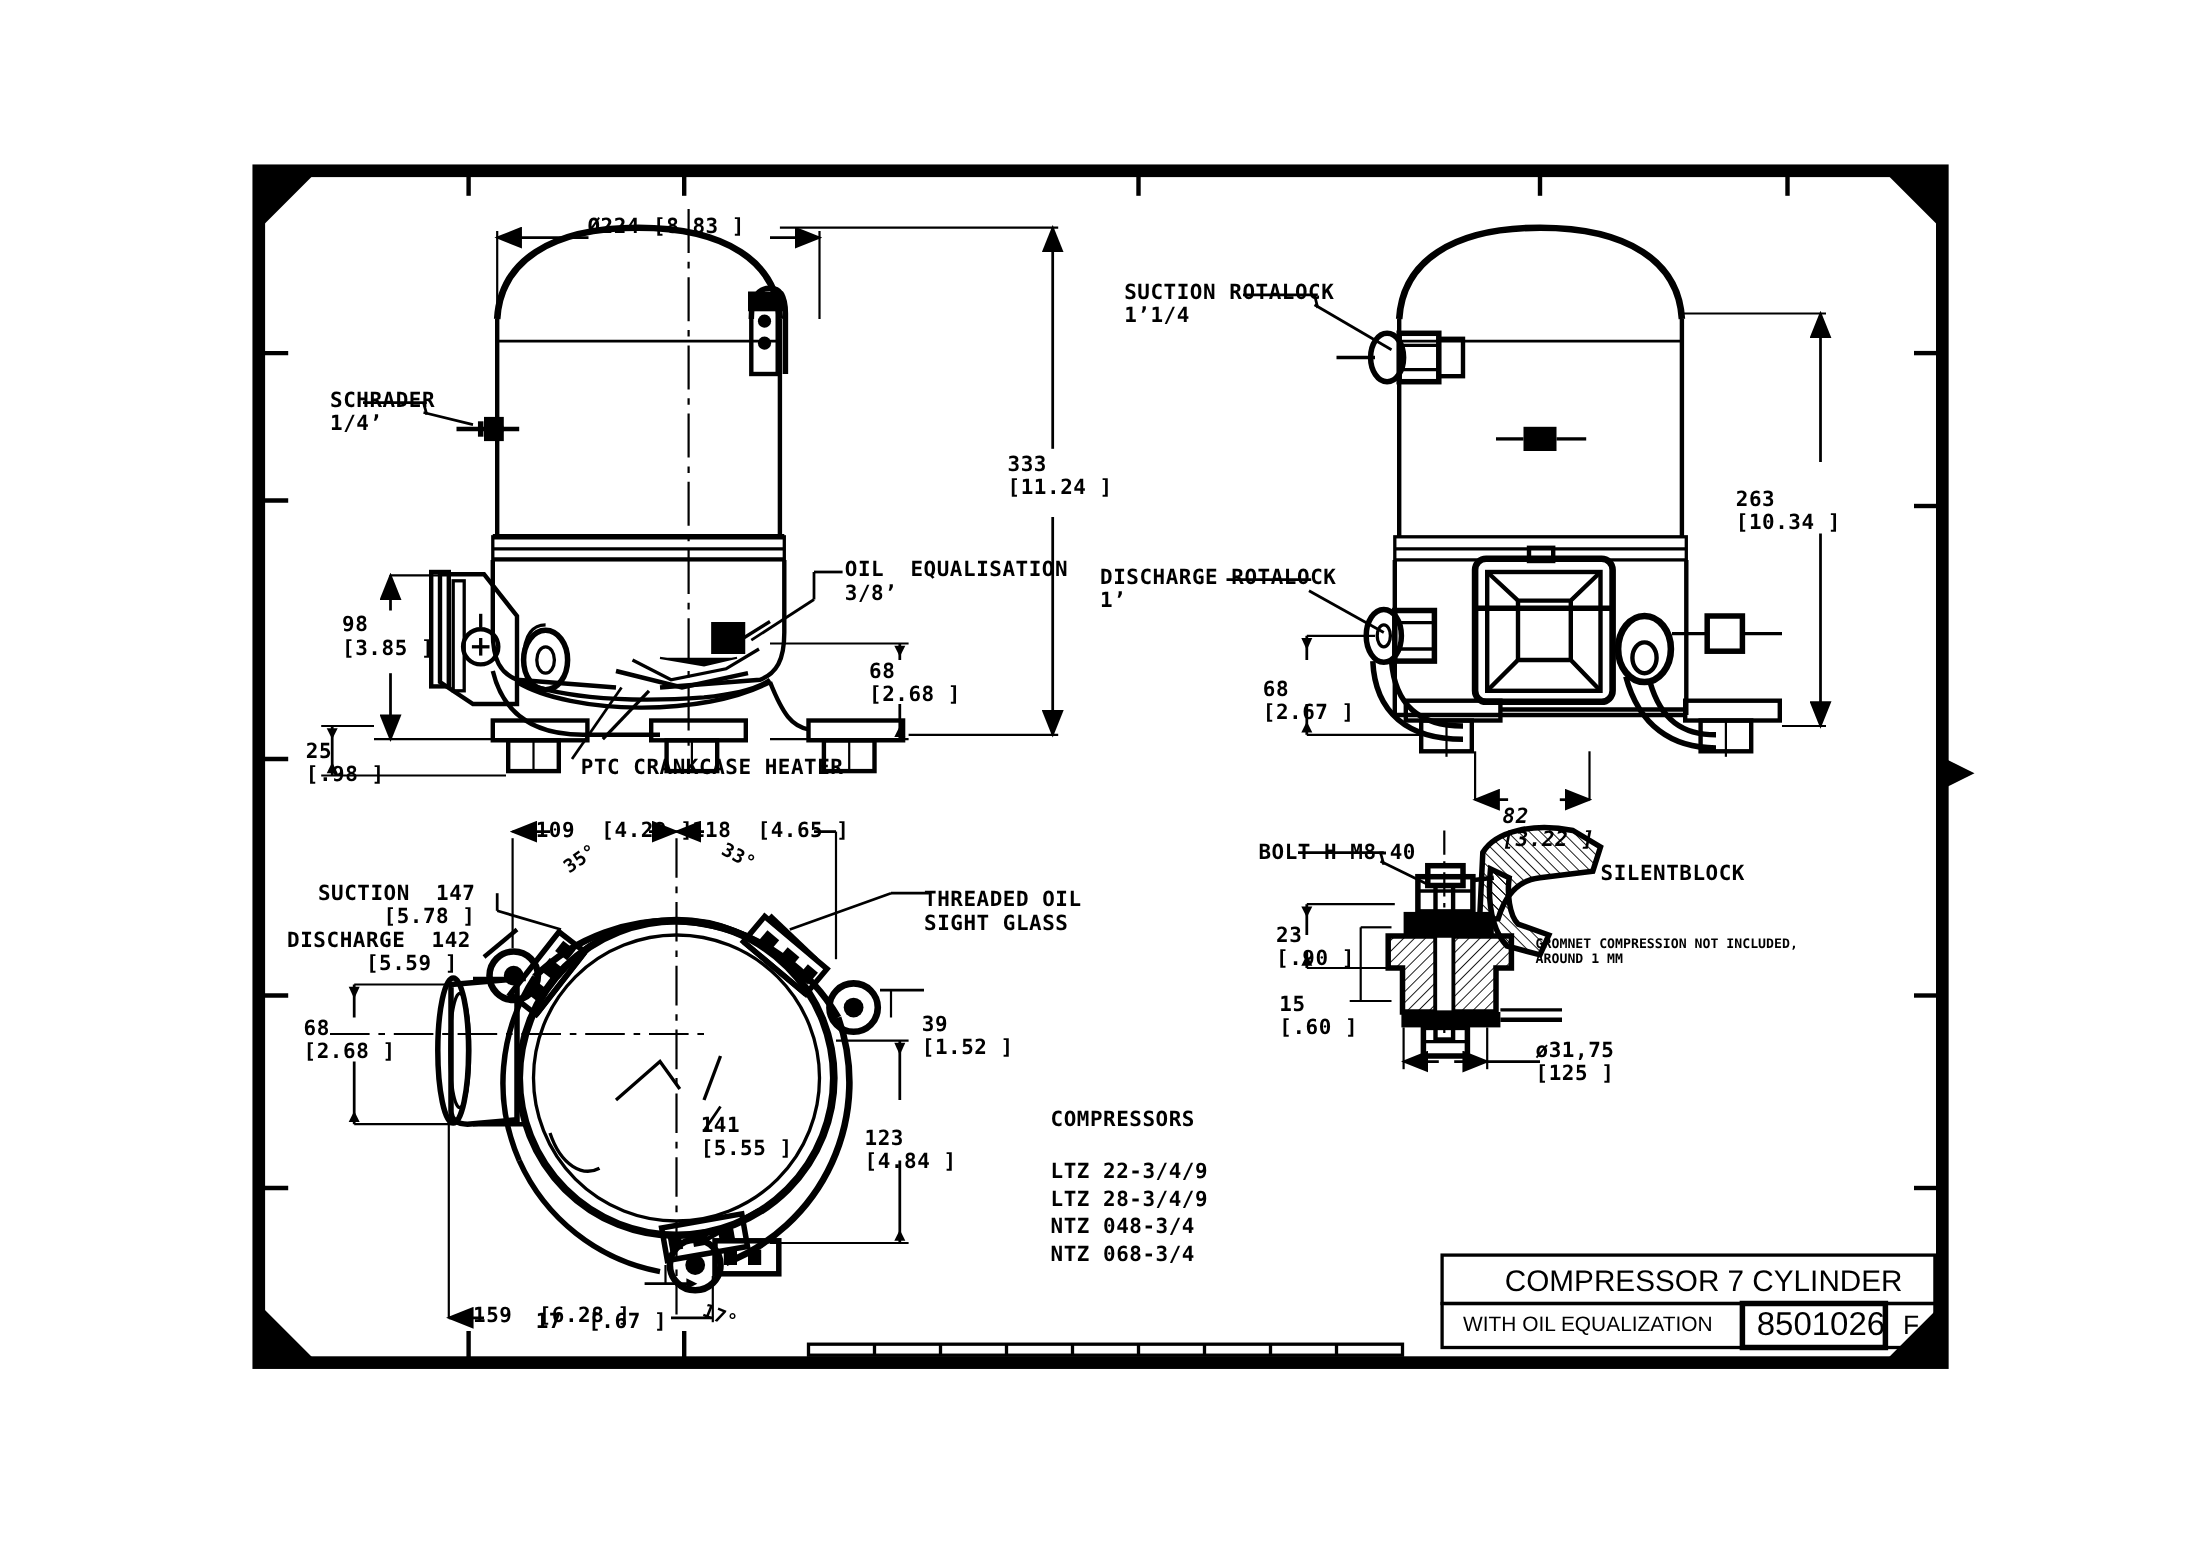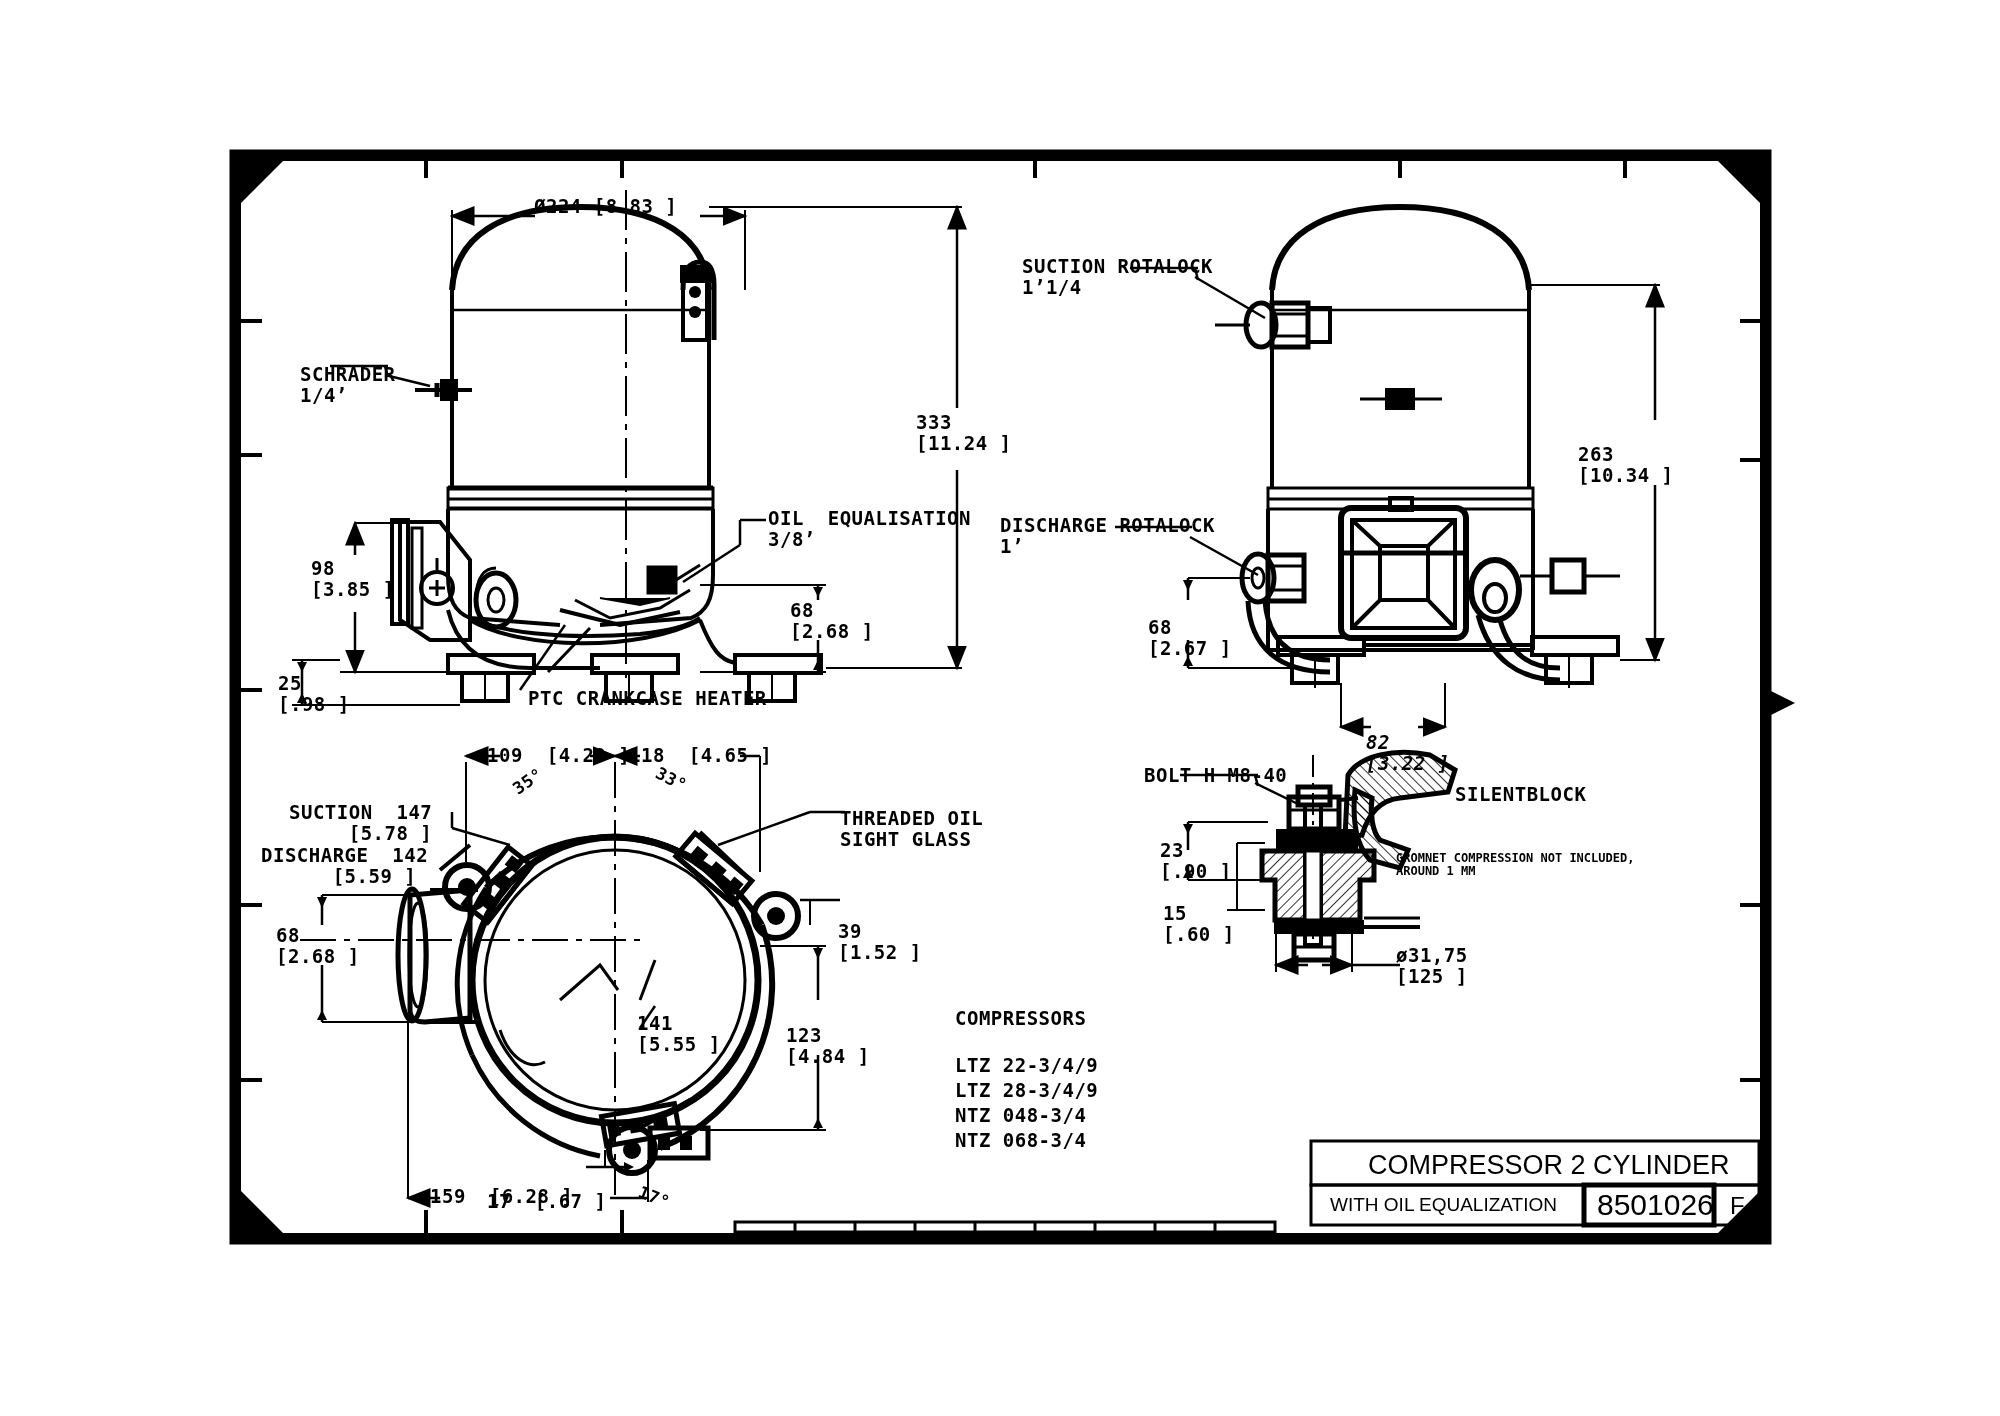--- a/index.html
+++ b/index.html
@@ -518,21 +518,21 @@
 
 <div class="lbl dim" style="left:311px;top:558px;">98
 [3.85 ]</div>
 
 <div class="lbl dim" style="left:278px;top:673px;">25
 [.98 ]</div>
 
 <div class="lbl dim" style="left:790px;top:600px;">68
 [2.68 ]</div>
 
-<div class="lbl note" style="left:300px;top:364px;">SCHRADER
+<div class="lbl note" style="left:300px;top:354px;">SCHRADER
 1/4’</div>
 
 <div class="lbl note" style="left:768px;top:508px;">OIL  EQUALISATION
 3/8’</div>
 
 <div class="lbl note" style="left:528px;top:688px;">PTC CRANKCASE HEATER</div>
 
 <div class="lbl note" style="left:1022px;top:256px;">SUCTION ROTALOCK
 1’1/4</div>
 
@@ -598,21 +598,21 @@
 
 <div class="lbl dim" style="left:1163px;top:903px;">15
 [.60 ]</div>
 
 <div class="lbl dim" style="left:1396px;top:945px;">ø31,75
 [125 ]</div>
 
 <div class="lbl tiny" style="left:1396px;top:852px;">GROMNET COMPRESSION NOT INCLUDED,
 AROUND 1 MM</div>
 
-<div class="tb-title" style="left:1368px;top:1150px;font-size:27px;">COMPRESSOR 2 CYLINDER</div>
+<div class="tb-title" style="left:1368px;top:1150px;font-size:27px;">COMPRESSOR 7 CYLINDER</div>
 
 <div class="tb-title" style="left:1330px;top:1194px;font-size:19px;">WITH OIL EQUALIZATION</div>
 
 <div class="tb-title" style="left:1597px;top:1188px;font-size:30px;">8501026</div>
 
 <div class="tb-title" style="left:1730px;top:1192px;font-size:24px;">F</div>
 
 </div>
 
 </body></html>

